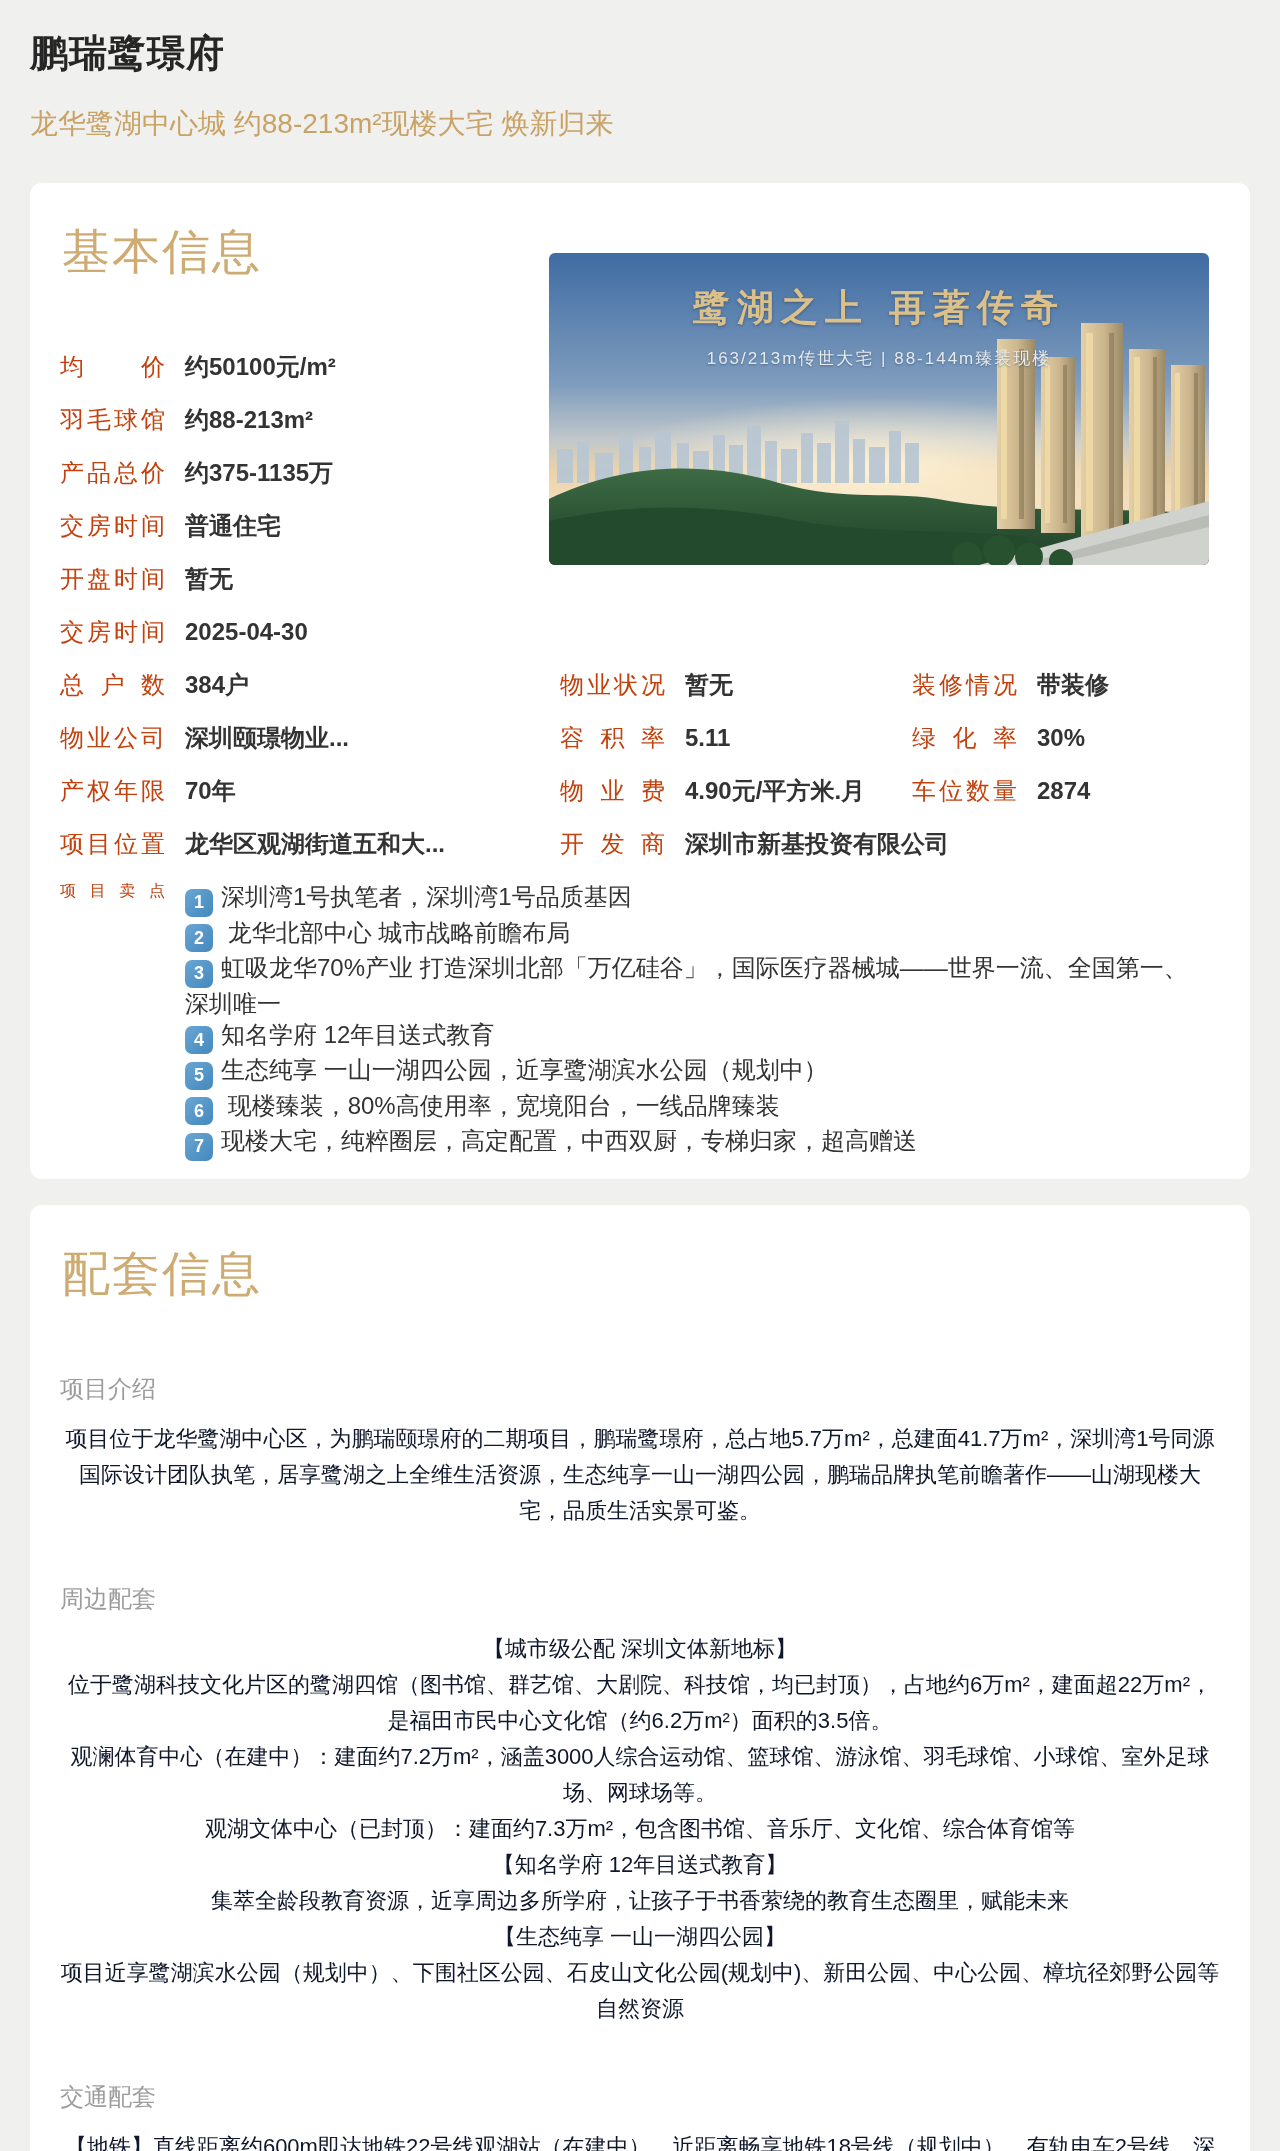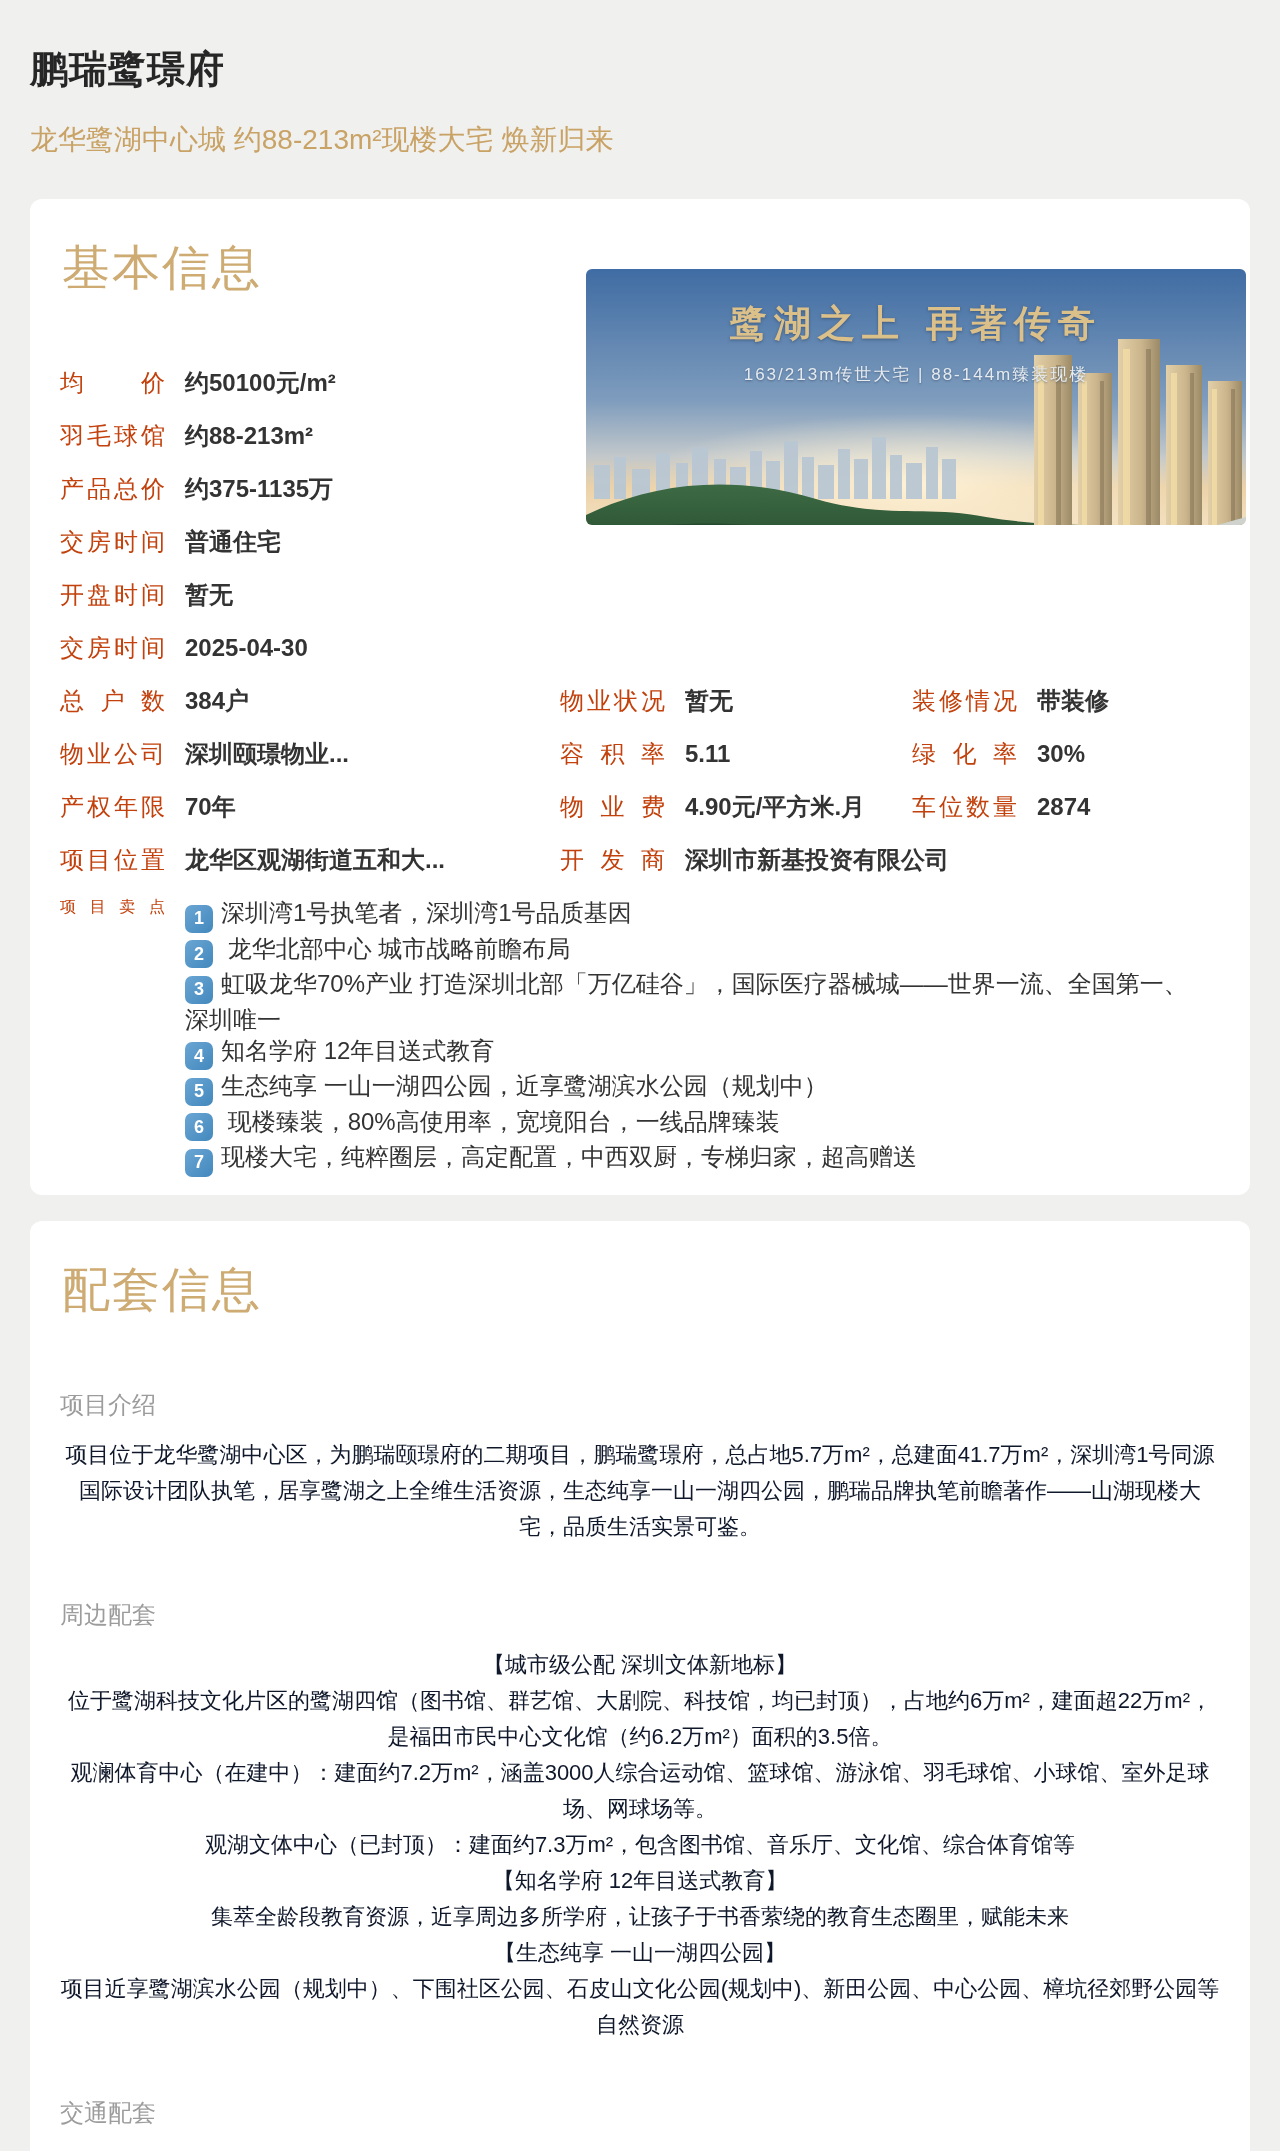--- a/index.html
+++ b/index.html
@@ -1,37 +1,37 @@
 <!DOCTYPE html>
 <html><head>
 <meta charset="utf-8">
 <style>
   * { margin:0; padding:0; box-sizing:border-box; }
   html,body { background:#f0f0ee; font-family:"Liberation Sans","DejaVu Sans",sans-serif; }
   body { width:1280px; min-height:2151px; }
 
-  .page-header { padding:44px 30px 0 30px; }
+  .page-header { padding:28px 30px 0 30px; }
   .page-title { font-size:38px; font-weight:700; color:#262626; letter-spacing:1px; }
   .page-subtitle { margin-top:26px; font-size:28px; color:#c9a265; }
 
   .card { background:#ffffff; border-radius:12px; margin:0 30px; position:relative; }
   .card-1 { margin-top:40px; padding:28px 30px 18px 30px; min-height:975px; }
   .card-2 { margin-top:26px; margin-bottom:14px; padding:28px 30px 42px 30px; min-height:960px; }
 
   .section-heading { font-size:48px; line-height:58px; font-weight:500; color:#cdab72; margin:12px 0 0 2px; letter-spacing:2px; }
 
   
   .fields-left { margin-top:70px; width:500px; }
   .field-row { display:flex; line-height:32px; margin-bottom:21px; font-size:24px; white-space:nowrap; }
   .flabel { display:inline-block; width:105px; margin-right:20px; color:#c2410c; font-weight:400;
             text-align:justify; text-align-last:justify; flex:none; }
   .fvalue { color:#333333; font-weight:600; }
 
   
-  .hero { position:absolute; left:556px; top:70px; width:660px; height:256px; border-radius:6px;
+  .hero { position:absolute; left:519px; top:70px; width:660px; height:312px; border-radius:6px;
           overflow:hidden; cursor:pointer; }
   .hero svg { display:block; }
   .hero-headline { position:absolute; left:0; right:0; top:30px; text-align:center;
                    font-family:"DejaVu Serif","Liberation Serif",serif; font-size:37px; font-weight:600;
                    color:#dcc08a; letter-spacing:7px; text-shadow:0 1px 3px rgba(40,60,90,.55); }
   .hero-subline { position:absolute; left:0; right:0; top:94px; text-align:center;
                   font-size:17px; color:#e6ebf0; letter-spacing:2px; text-shadow:0 1px 2px rgba(40,60,90,.5); }
 
   
   .right-grid { position:absolute; left:530px; top:486px; width:640px; }

